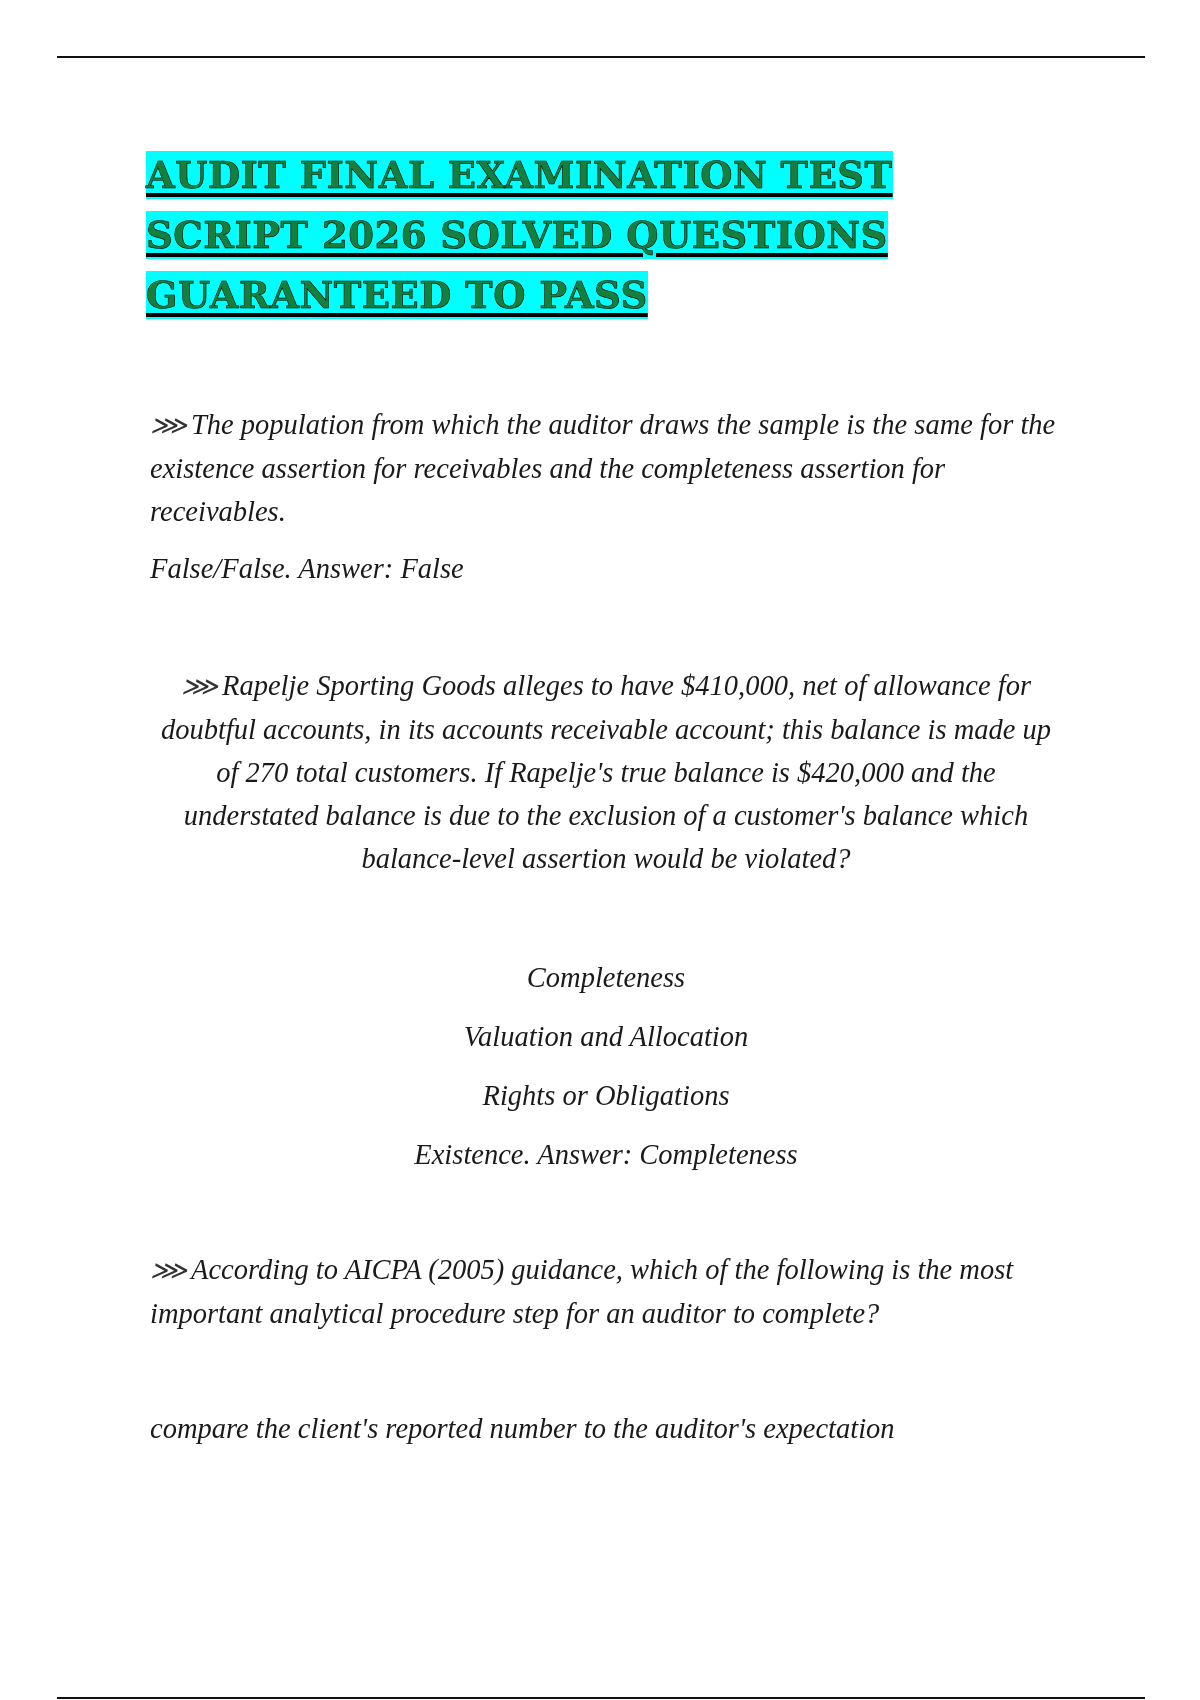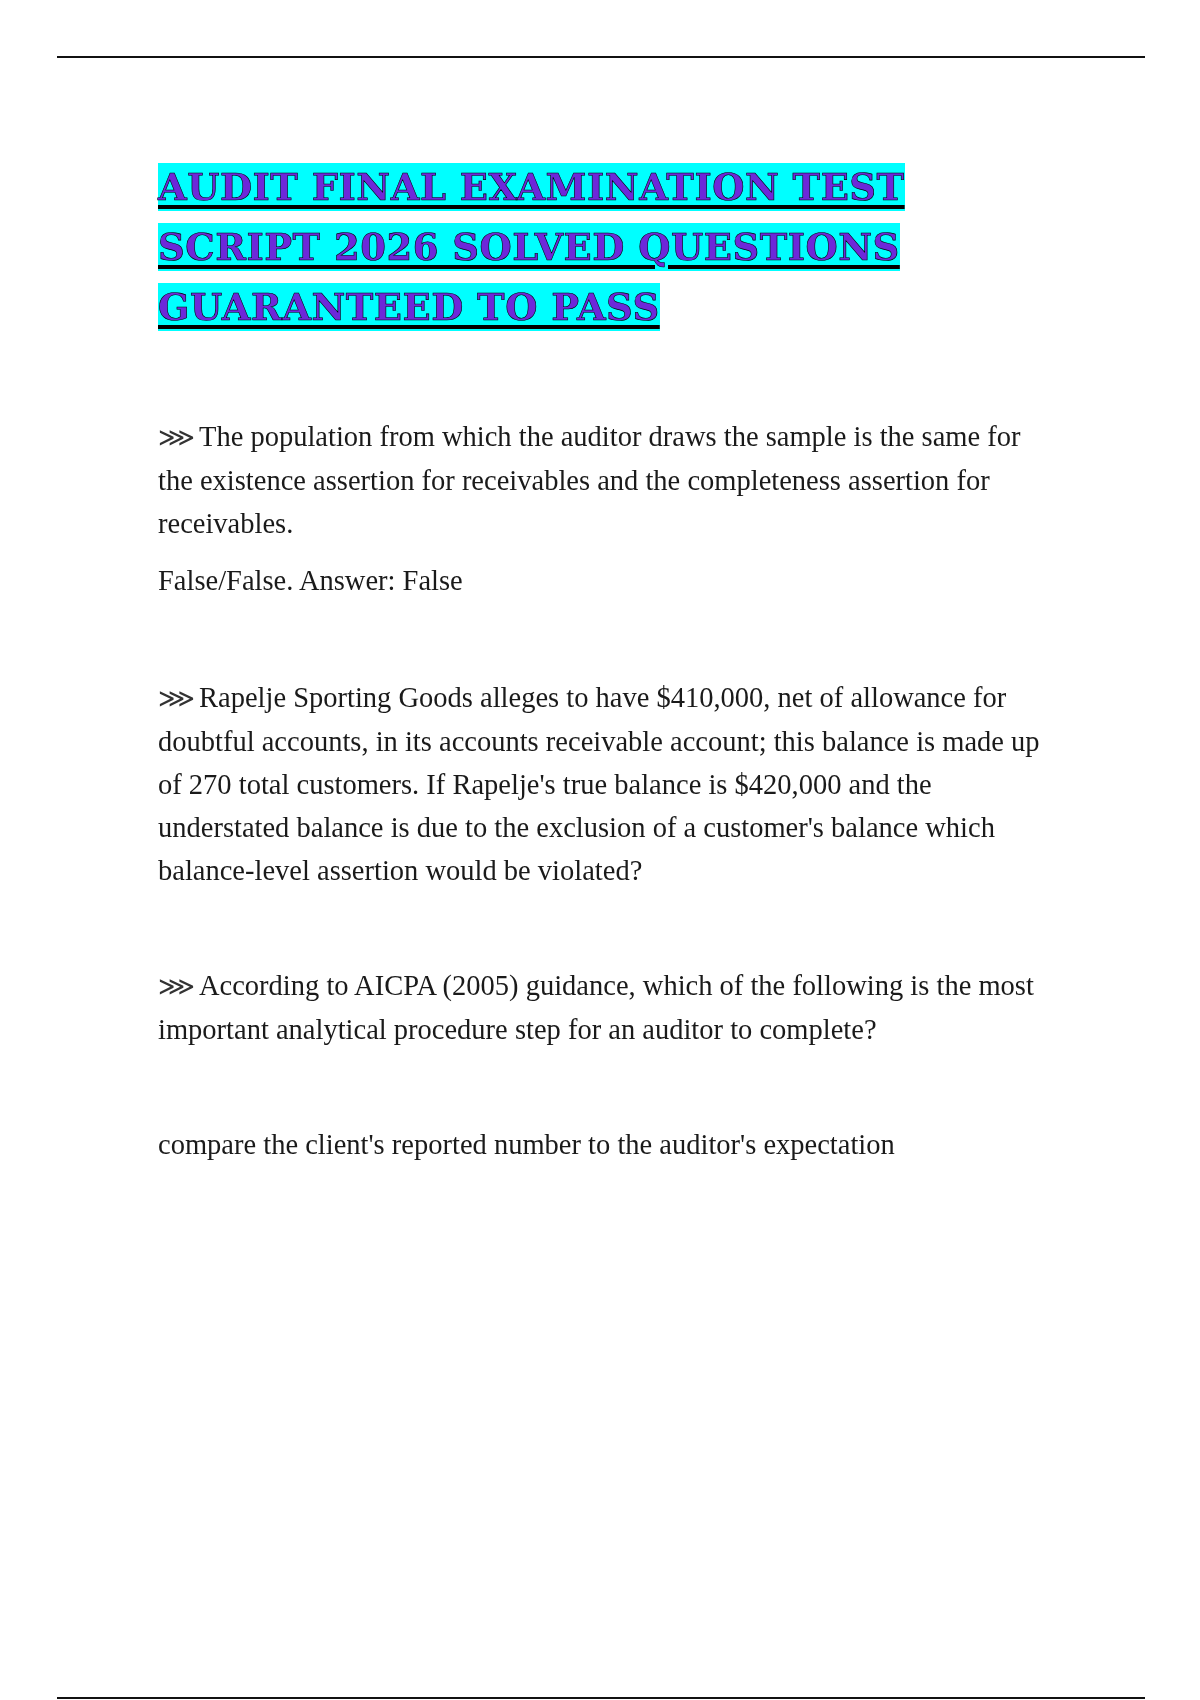--- a/index.html
+++ b/index.html
@@ -26,53 +26,54 @@
     .rule.bottom { top: 1697px; }
 
     .page-content {
       position: absolute;
       left: 146px;
       top: 145px;
       width: 920px;
     }
 
     .title {
-      margin: 12px;
+      margin: 0;
       font-family: "DejaVu Serif", "Liberation Serif", serif;
       font-weight: 900;
       font-size: 37px;
       line-height: 60px;
       letter-spacing: 0.5px;
-      color: #6d28d9;
+      color: #15803d;
       text-transform: uppercase;
     }
     .title .hl {
       background: #00ffff;
       text-decoration: underline;
       text-decoration-thickness: 4px;
       text-underline-offset: 5px;
       -webkit-text-stroke: 0.6px #000;
       box-decoration-break: clone;
       -webkit-box-decoration-break: clone;
       padding: 2px 0;
     }
 
     .para {
       font-size: 28.5px;
       line-height: 43px;
-      margin: 12px;
+      margin: 4px;
+      font-style: italic;
     }
     .bullet {
       font-size: 26px;
       color: #333;
       margin-right: 4px;
     }
     .q1 { margin-top: 78px; }
     .q1-answer { margin-top: 14px; }
-    .q2 { margin-top: 74px; }
+    .q2 { margin-top: 74px; text-align: center; }
     .options { margin-top: 76px; }
     .options .para { margin-bottom: 16px; }
     .q3 { margin-top: 72px; }
     .q3-option { margin-top: 72px; }
   </style>
 </head>
 <body>
 
 <div class="rule top"></div>
 
@@ -80,20 +81,26 @@
 
   <h1 class="title"><span class="hl" style="background: rgb(0, 255, 255);">AUDIT FINAL EXAMINATION TEST SCRIPT 2026 SOLVED QUESTIONS GUARANTEED TO PASS</span></h1>
 
   <div class="question q1">
     <p class="para"><span class="bullet">⋙</span><span>The population from which the auditor draws the sample is the same for the existence assertion for receivables and the completeness assertion for receivables.</span></p>
     <p class="para q1-answer">False/False. Answer: False</p>
   </div>
 
   <div class="question q2">
     <p class="para"><span class="bullet">⋙</span><span>Rapelje Sporting Goods alleges to have $410,000, net of allowance for doubtful accounts, in its accounts receivable account; this balance is made up of 270 total customers. If Rapelje's true balance is $420,000 and the understated balance is due to the exclusion of a customer's balance which balance-level assertion would be violated?</span></p>
+    <div class="options">
+      <p class="para">Completeness</p>
+      <p class="para">Valuation and Allocation</p>
+      <p class="para">Rights or Obligations</p>
+      <p class="para">Existence. Answer: Completeness</p>
+    </div>
   </div>
 
   <div class="question q3">
     <p class="para"><span class="bullet">⋙</span><span>According to AICPA (2005) guidance, which of the following is the most important analytical procedure step for an auditor to complete?</span></p>
     <p class="para q3-option">compare the client's reported number to the auditor's expectation</p>
   </div>
 
 </div>
 
 <div class="rule bottom"></div>

